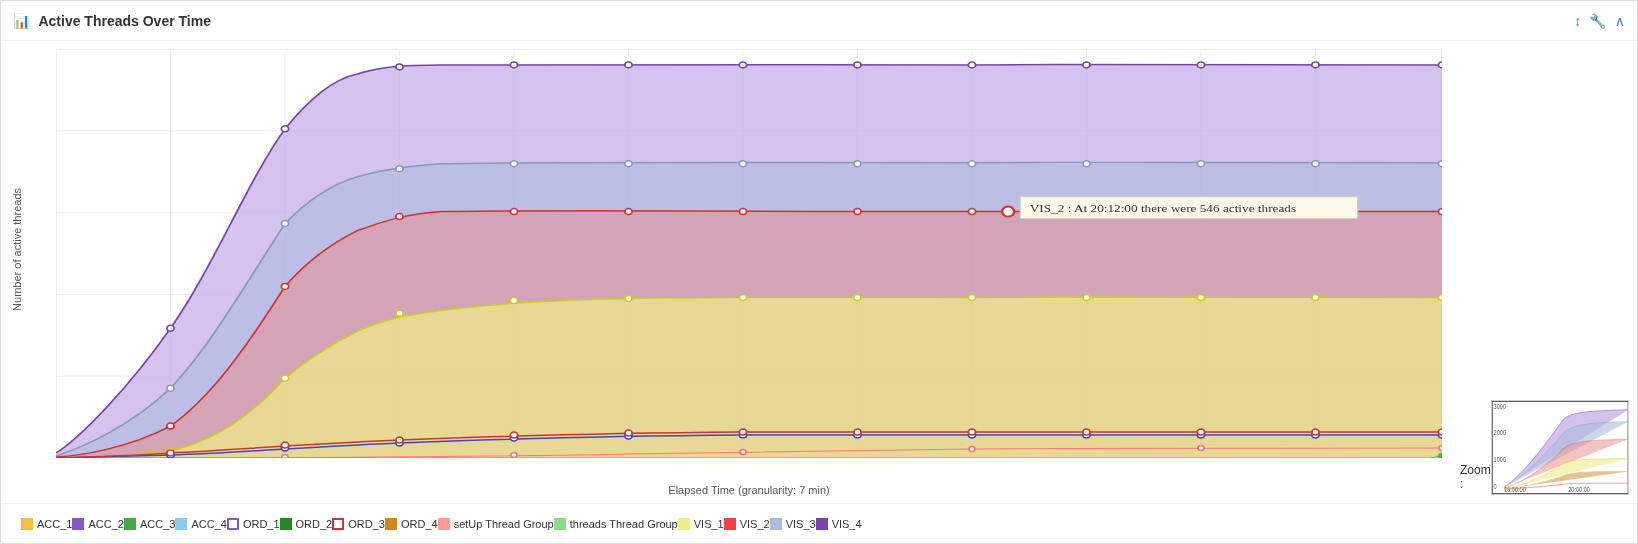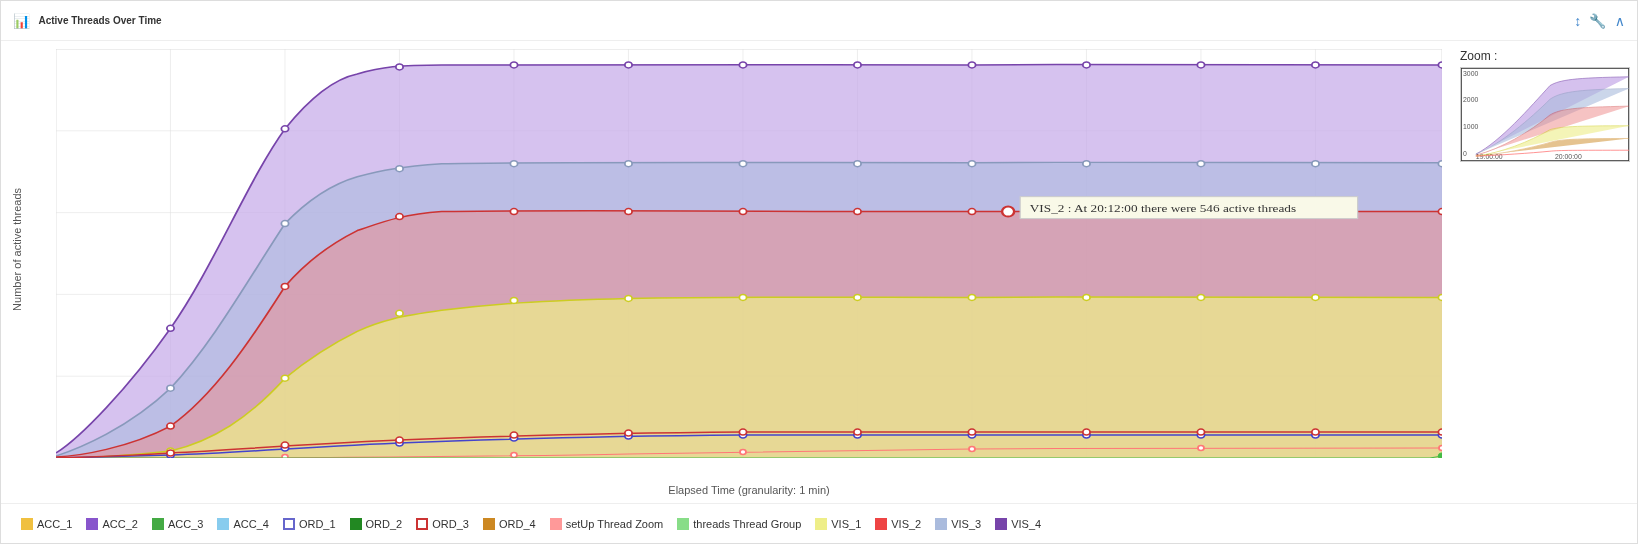--- a/index.html
+++ b/index.html
@@ -2,33 +2,33 @@
 <html><head>
   <meta charset="utf-8">
   <style>
     * { box-sizing: border-box; margin: 0; padding: 0; }
     body { font-family: Arial, sans-serif; background: #fff; width: 1638px; height: 544px; overflow: hidden; }
 
     .container { width: 1638px; height: 544px; display: flex; flex-direction: column; border: 1px solid #ddd; }
 
     .header { display: flex; align-items: center; justify-content: space-between; padding: 6px 12px; border-bottom: 1px solid #eee; height: 40px; }
     .header-left { display: flex; align-items: center; gap: 8px; }
-    .header-title { font-size: 10px; font-weight: bold; color: #333; }
+    .header-title { font-size: 14px; font-weight: bold; color: #333; }
     .header-icons { display: flex; gap: 8px; }
     .header-icon { color: #4488cc; font-size: 14px; cursor: pointer; }
 
     .main-area { display: flex; flex: 1; overflow: hidden; }
 
     .chart-area { flex: 1; padding: 8px 8px 8px 8px; position: relative; overflow: hidden; }
 
-    .zoom-panel { width: 185px; padding: 8px; display: flex; flex-direction: column; align-items: flex-start; }
+    .zoom-panel { width: 185px; padding: 8px; display: flex; flex-direction: row; align-items: flex-end; }
     .zoom-label { font-size: 12px; color: #333; margin-bottom: 4px; }
     .zoom-mini { width: 170px; height: 95px; border: 1px solid #ccc; position: relative; background: #fff; overflow: hidden; }
 
-    .legend { height: 40px; border-top: 1px solid #eee; display: flex; align-items: center; padding: 0 20px; gap: 14px; flex-wrap: nowrap; overflow: hidden; }
+    .legend { height: 40px; border-top: 1px solid #eee; display: flex; align-items: center; padding: 0 20px; flex-wrap: nowrap; overflow: hidden; }
     .legend-item { display: flex; align-items: center; gap: 4px; font-size: 11px; color: #333; white-space: nowrap; }
     .legend-swatch { width: 12px; height: 12px; display: inline-block; flex-shrink: 0; }
     .legend-swatch-border { width: 12px; height: 12px; display: inline-block; border: 2px solid; background: transparent; border-radius: 0; flex-shrink: 0; }
 
     svg { width: 100%; height: 100%; }
   </style>
 </head>
 <body>
 
 <div class="container">
@@ -210,21 +210,21 @@
           <circle cx="950" cy="384" r="3" fill="white" stroke="#cc3333" stroke-width="1.5"></circle>
           <circle cx="1045" cy="384" r="3" fill="white" stroke="#cc3333" stroke-width="1.5"></circle>
           <circle cx="1150" cy="384" r="3" fill="white" stroke="#cc3333" stroke-width="1.5"></circle>
 
           <rect x="800" y="148" width="280" height="22" fill="#f9f9e8" stroke="#ccc" stroke-width="1"></rect>
           <text x="808" y="163" font-size="11" fill="#333">VIS_2 : At 20:12:00 there were 546 active threads</text>
         </svg>
       </div>
 
       <div style="position:absolute;bottom:5px;left:55px;right:10px;text-align:center;">
-        <span style="font-size:11px;color:#555;">Elapsed Time (granularity: 1 min)</span>
+        <span style="font-size:11px;color:#555;">Elapsed Time (granularity: 7 min)</span>
       </div>
     </div>
 
     <div class="zoom-panel">
       <div class="zoom-label">Zoom :</div>
       <div class="zoom-mini">
         <svg viewBox="0 0 170 95" preserveAspectRatio="none" xmlns="http://www.w3.org/2000/svg">
 
           <rect x="0" y="0" width="170" height="95" fill="white" stroke="#aaa" stroke-width="1"></rect>
 
@@ -282,21 +282,21 @@
     <div class="legend-item">
       <span class="legend-swatch-border" style="border-color:#cc3333;"></span>
       <span>ORD_3</span>
     </div>
     <div class="legend-item">
       <span class="legend-swatch" style="background:#cc8822;"></span>
       <span>ORD_4</span>
     </div>
     <div class="legend-item">
       <span class="legend-swatch" style="background:#ff9999;"></span>
-      <span>setUp Thread Zoom</span>
+      <span>setUp Thread Group</span>
     </div>
     <div class="legend-item">
       <span class="legend-swatch" style="background:#88dd88;"></span>
       <span>threads Thread Group</span>
     </div>
     <div class="legend-item">
       <span class="legend-swatch" style="background:#eeee88;"></span>
       <span>VIS_1</span>
     </div>
     <div class="legend-item">

